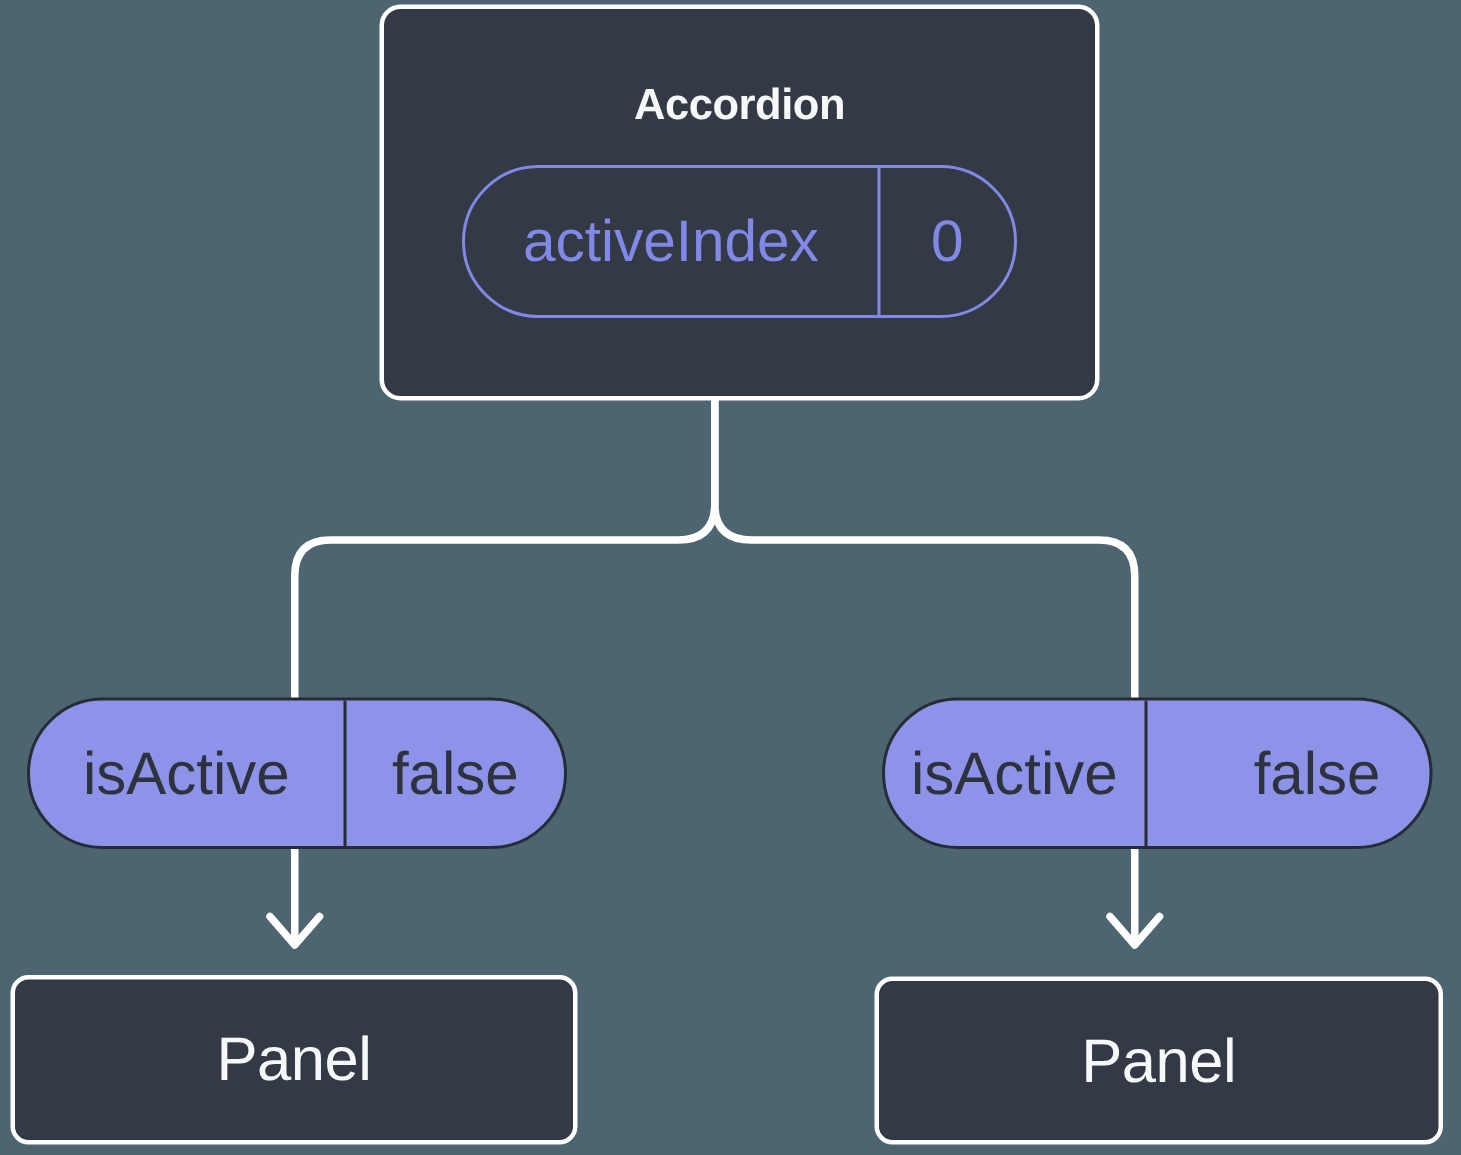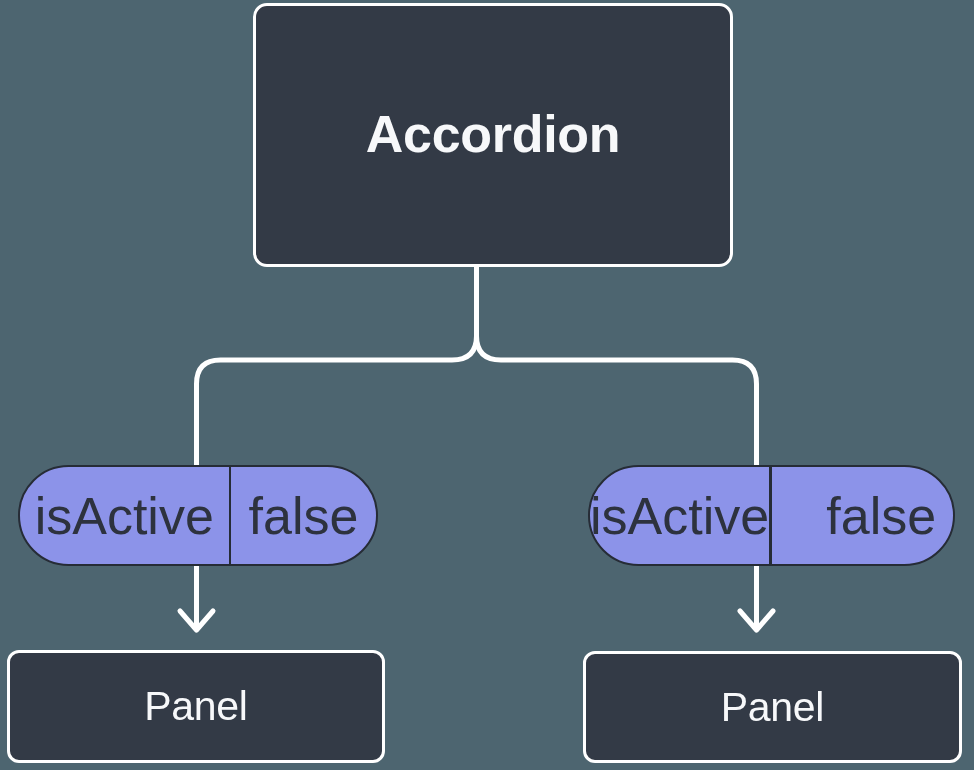--- a/index.html
+++ b/index.html
@@ -41,21 +41,21 @@
   }
 
   #accordion-node {
     left: 253px; top: 3px;
     width: 480px; height: 264px;
     gap: 25px;
     padding-bottom: 2px;
   }
 
   .node-title {
-    font-size: 52px;
+    font-size: 29px;
     font-weight: 600;
     letter-spacing: -0.3px;
     line-height: 1;
   }
 
   
   .state-pill {
     width: 370px; height: 102px;
     border: 2.5px solid var(--accent-purple, #8089e5);
     border-radius: 51px;
@@ -82,21 +82,21 @@
   .prop-pill {
     position: absolute;
     z-index: 2;
     height: 101px;
     border-radius: 51px;
     background: var(--pill-fill, #8c93e9);
     border: 2.5px solid var(--pill-border, #262c36);
     display: flex;
     align-items: stretch;
     color: var(--pill-text, #2d323e);
-    font-size: 52px;
+    font-size: 40px;
     overflow: hidden;
   }
   .prop-pill .cell {
     display: flex;
     align-items: center;
     justify-content: center;
     line-height: 1;
   }
   .prop-pill .cell.name { flex: 1; }
   .prop-pill .divider {
@@ -125,20 +125,25 @@
 
   <svg id="connectors" viewBox="0 0 974 770" xmlns="http://www.w3.org/2000/svg">
     <path d="M476.5 260 L476.5 336 Q476.5 360 452 360 L220.5 360 Q196.5 360 196.5 384 L196.5 624"></path>
     <path d="M476.5 260 L476.5 336 Q476.5 360 501 360 L732.5 360 Q756.5 360 756.5 384 L756.5 624"></path>
     <path d="M180 611 L196.5 630 L213 611"></path>
     <path d="M740 611 L756.5 630 L773 611"></path>
   </svg>
 
   <div class="node" id="accordion-node">
     <div class="node-title">Accordion</div>
+    <div class="state-pill">
+      <div class="cell name">activeIndex</div>
+      <div class="divider"></div>
+      <div class="cell value">0</div>
+    </div>
   </div>
 
   <div class="prop-pill" id="prop-pill-left">
     <div class="cell name">isActive</div>
     <div class="divider"></div>
     <div class="cell value">false</div>
   </div>
 
   <div class="prop-pill" id="prop-pill-right">
     <div class="cell name">isActive</div>

